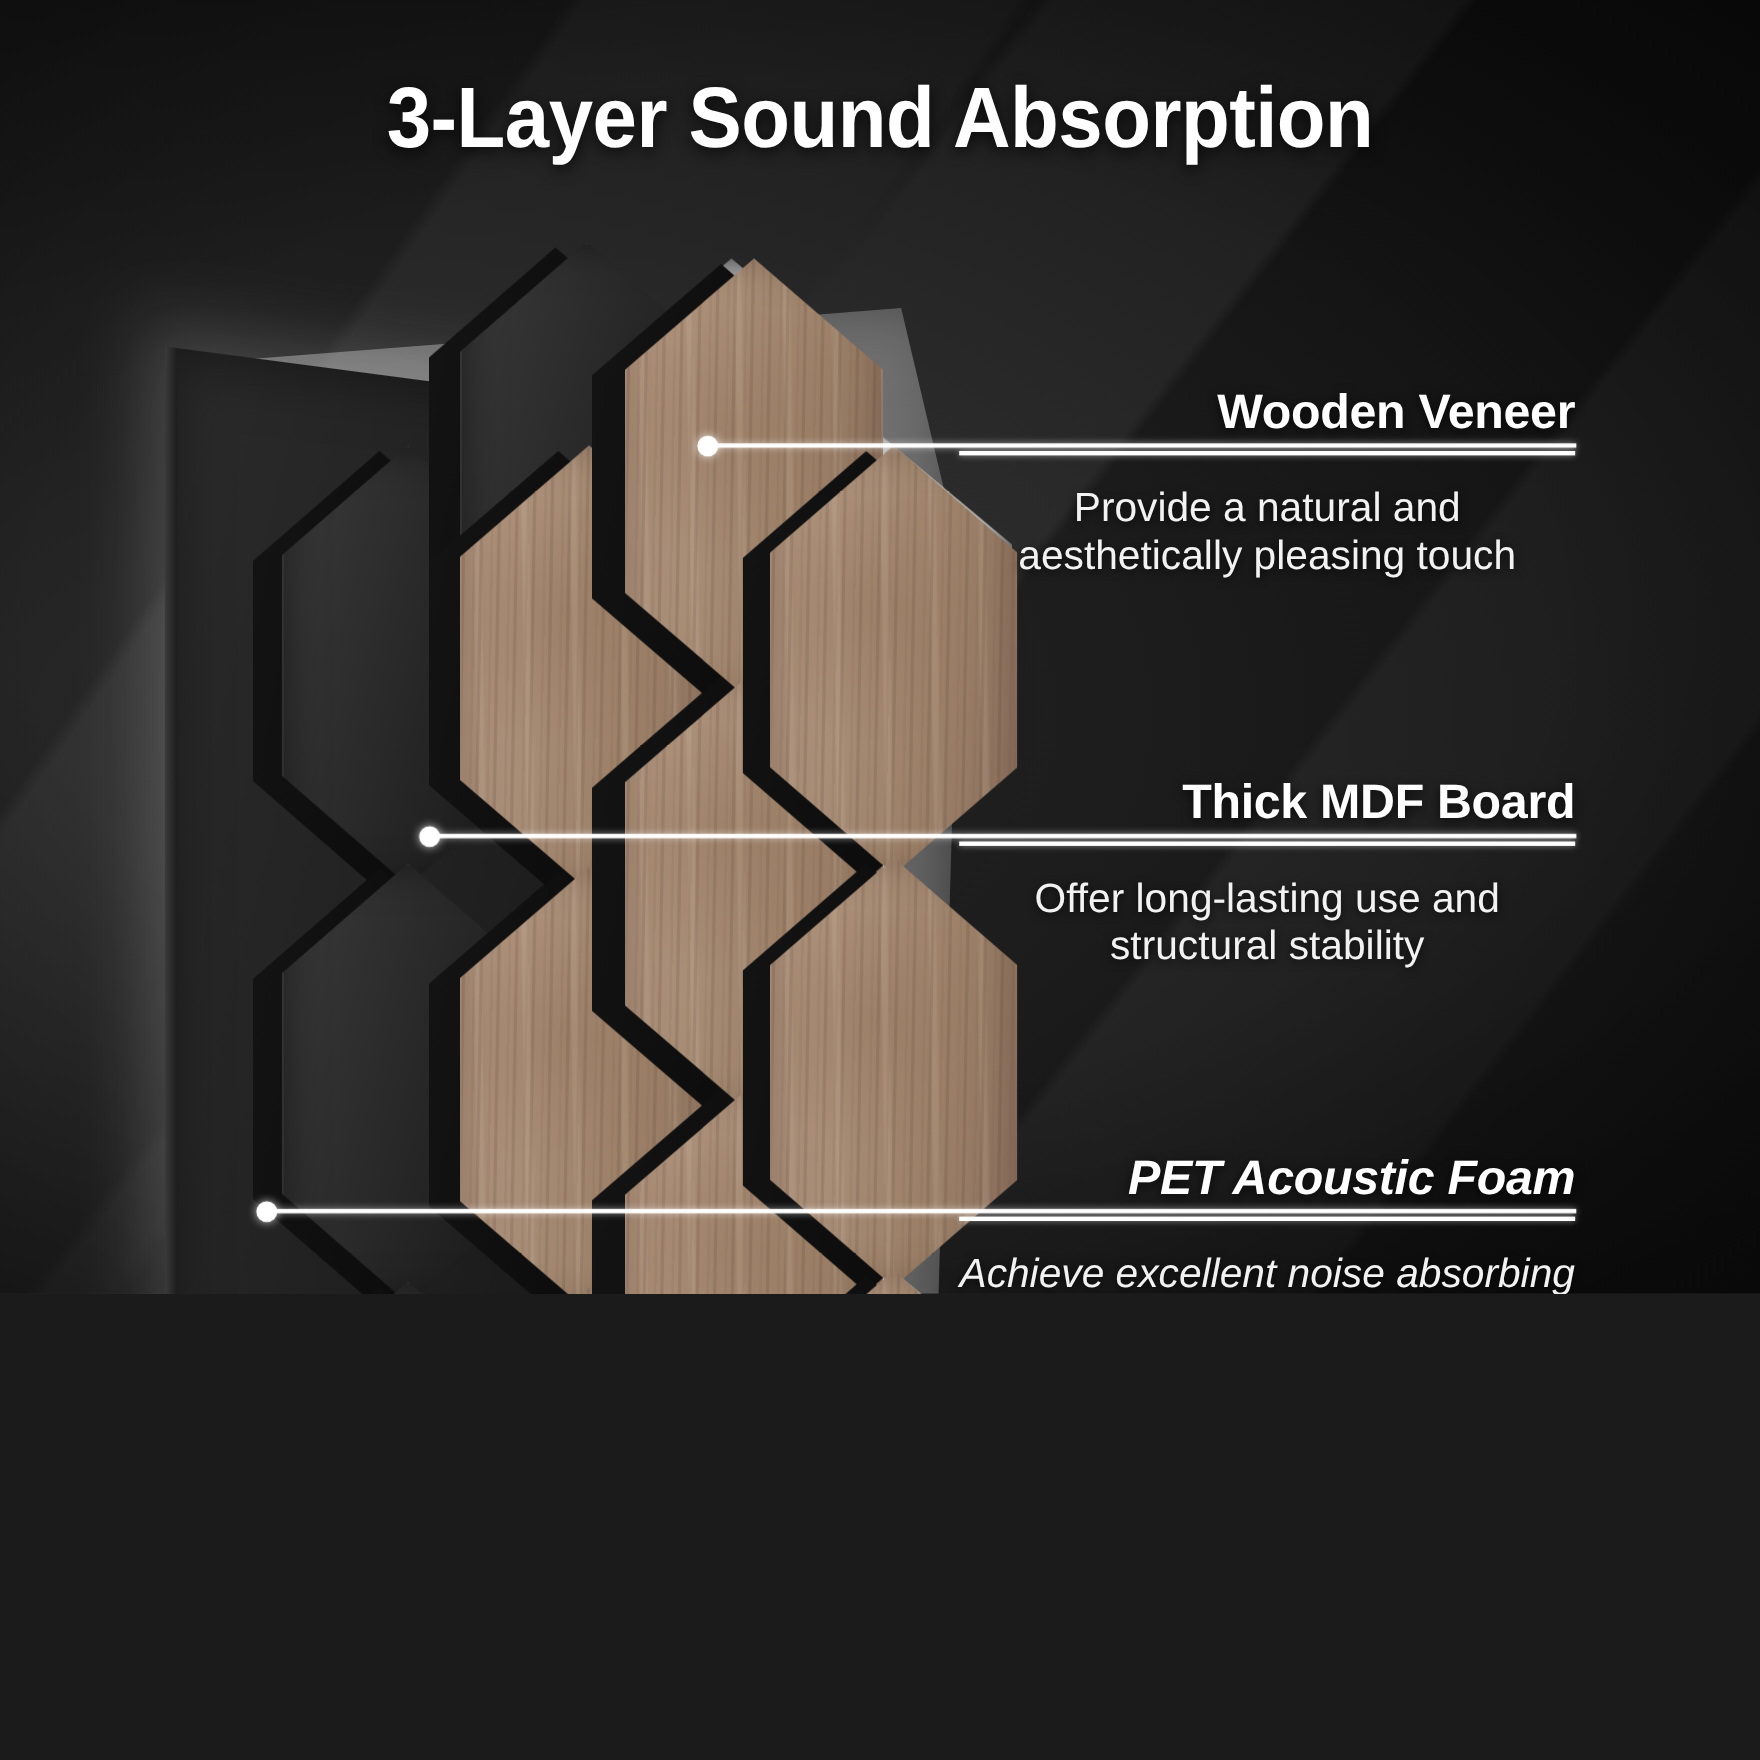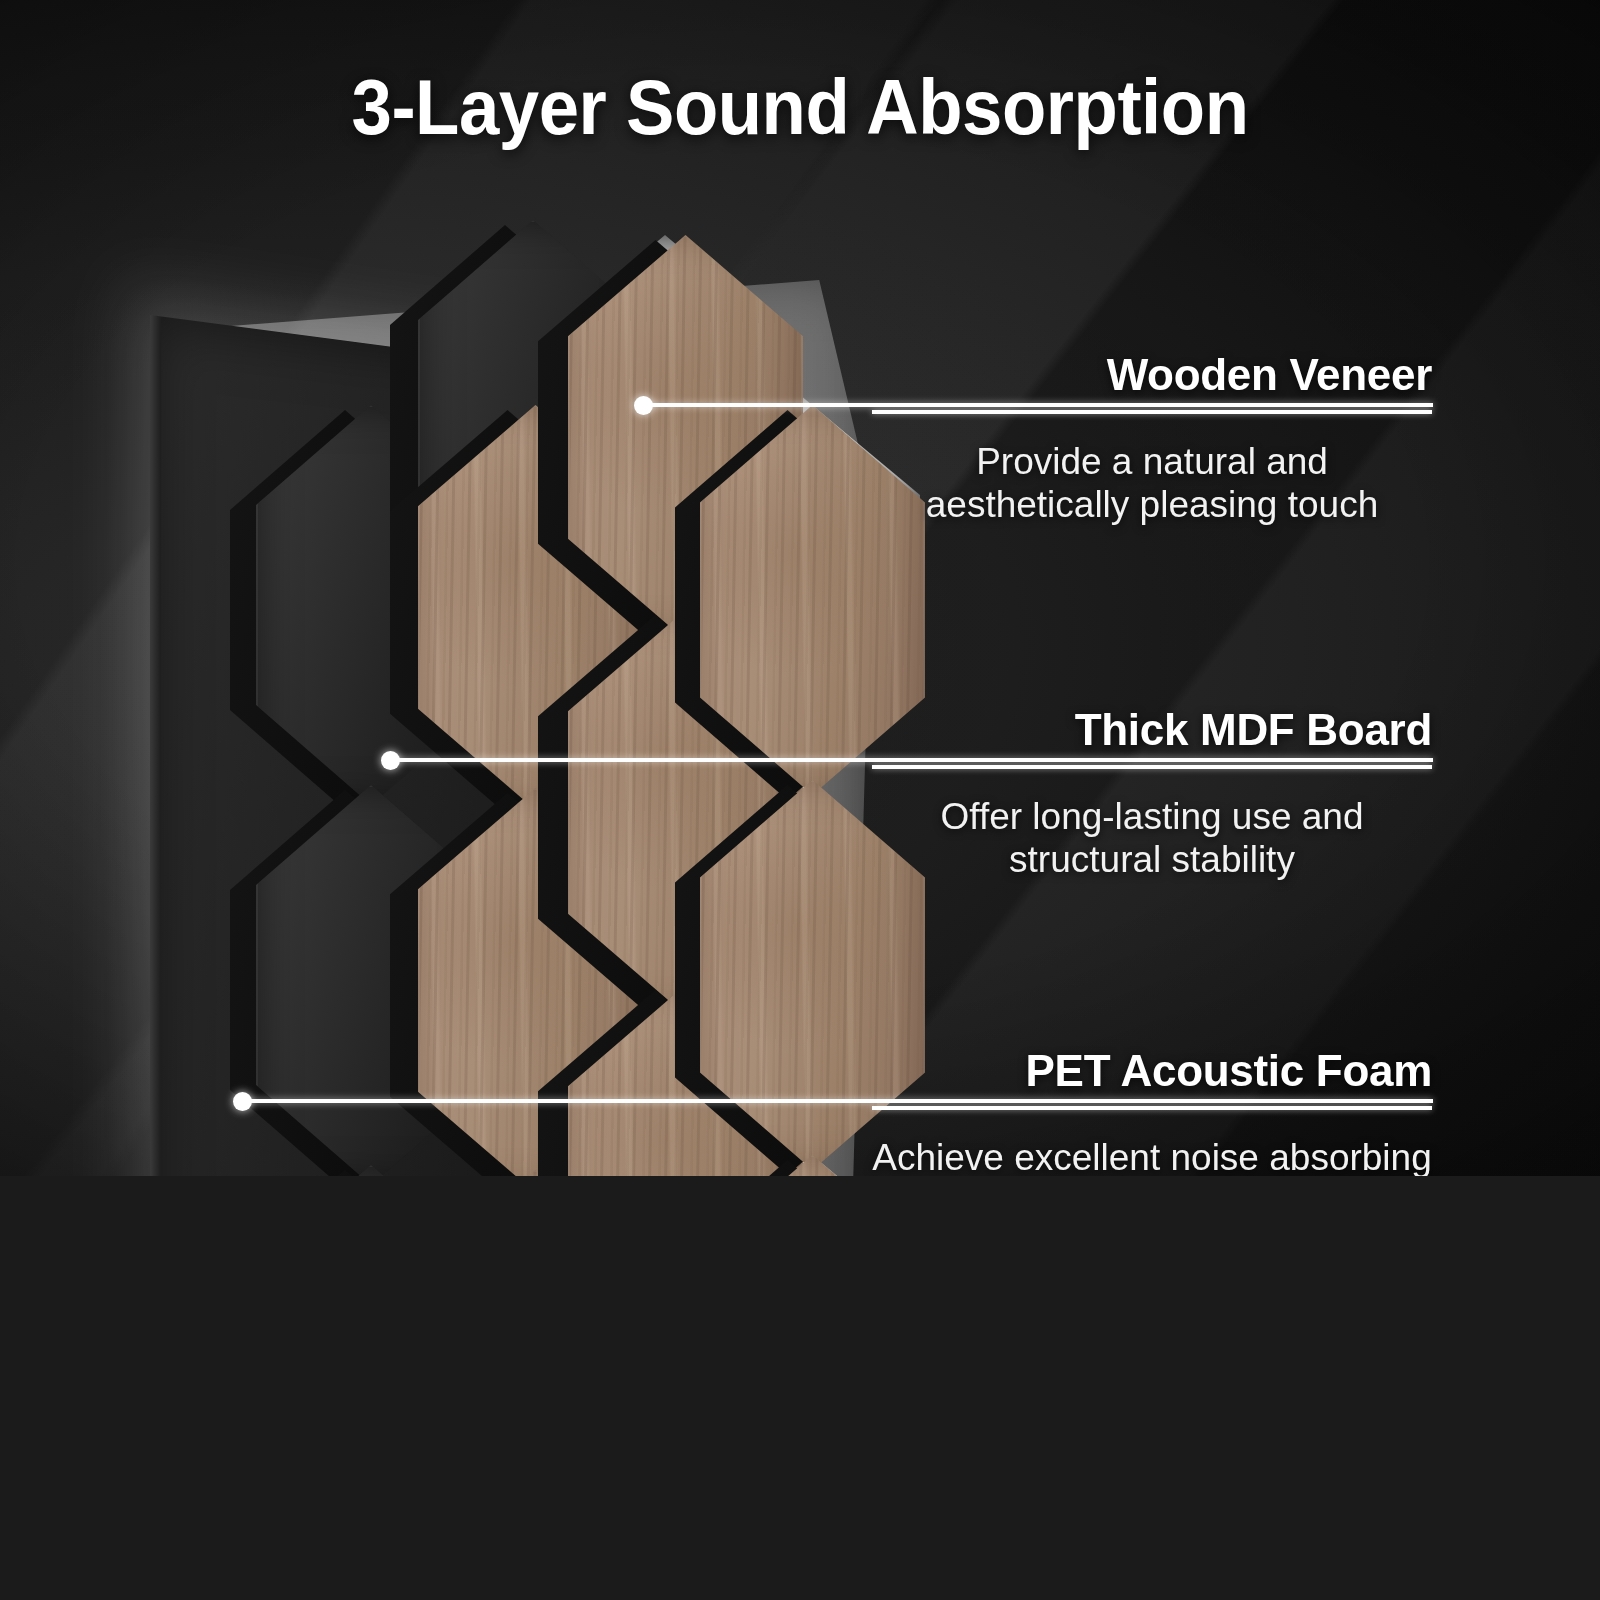--- a/index.html
+++ b/index.html
@@ -267,19 +267,19 @@
     <div class="rule"></div>
     <p>Provide a natural and aesthetically pleasing touch</p>
   </div>
 
   <div class="callout" style="top:705px;">
     <h3>Thick MDF Board</h3>
     <div class="rule"></div>
     <p>Offer long-lasting use and structural stability</p>
   </div>
 
-  <div class="callout" style="top:1046px;">
+  <div class="callout" style="top:1046px;font-style:italic;">
     <h3>PET Acoustic Foam</h3>
     <div class="rule"></div>
     <p>Achieve excellent noise absorbing by absorbing mid to high-frequency sounds</p>
   </div>
 
 </div>
 
 </body></html>

